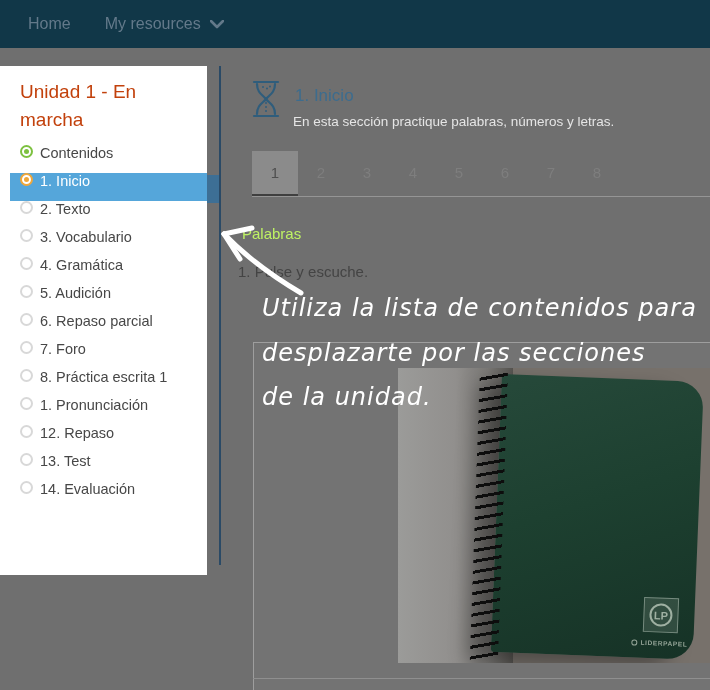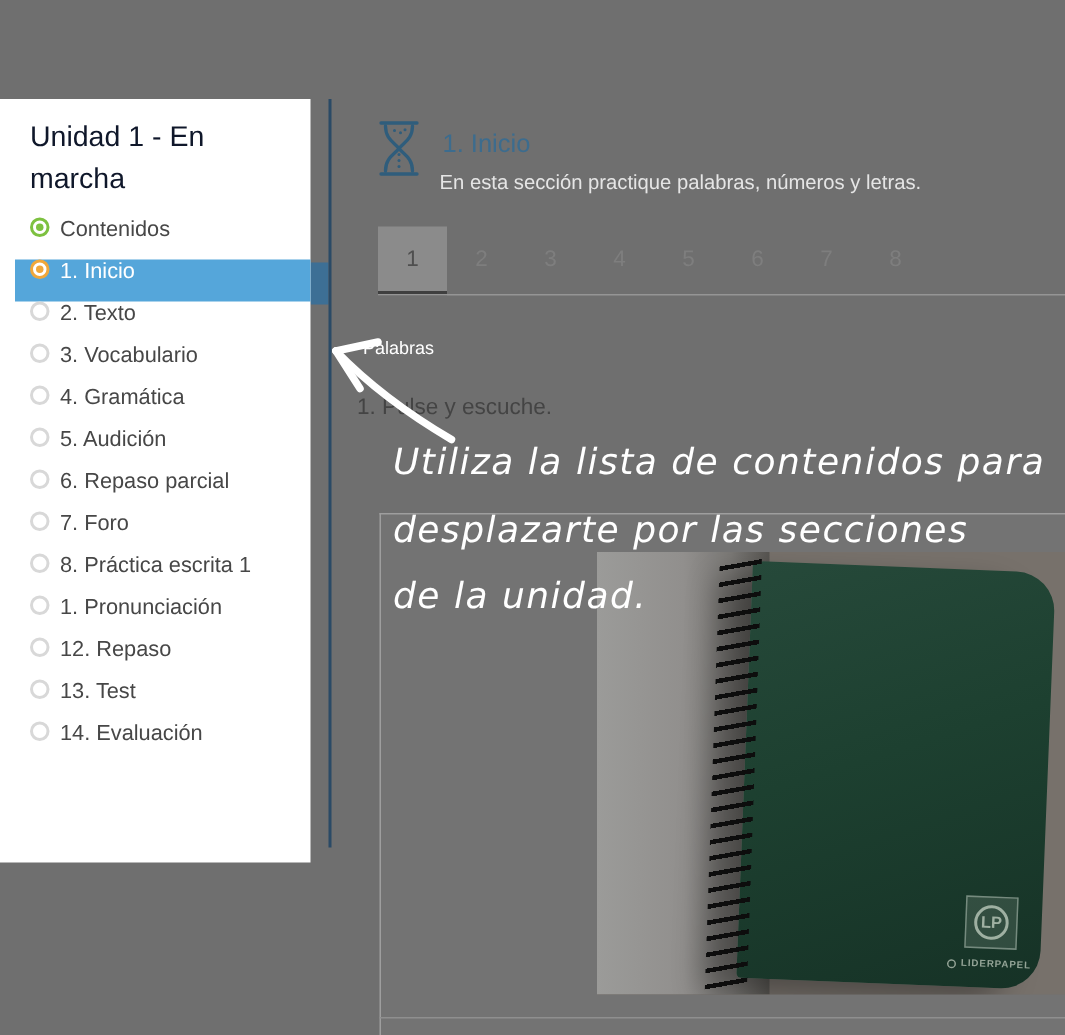--- a/index.html
+++ b/index.html
@@ -16,21 +16,21 @@
   .hourglass{flex:0 0 auto;}
   .section-title{color:#3c6c8e;font-size:17px;line-height:1.2;margin-top:6px;}
   .section-sub{position:absolute;left:293px;top:114px;color:#e5e5e5;font-size:13.5px;}
 
   .tabs{position:absolute;left:252px;top:151px;display:flex;}
   .tab{width:46px;height:43px;line-height:43px;text-align:center;font-size:15px;color:#7e7e7e;
        border-bottom:3px solid transparent;box-sizing:content-box;cursor:pointer;}
   .tab.active{background:#8b8b8b;color:#4f4f4f;border-bottom-color:#3f3f3f;}
   .tabs-rule{position:absolute;left:252px;top:196px;width:458px;height:1px;background:#959595;}
 
-  .group-heading{position:absolute;left:242px;top:225px;color:#ffffff;font-size:12px;}
+  .group-heading{position:absolute;left:242px;top:225px;color:#bef264;font-size:15px;}
   .instruction{position:absolute;left:238px;top:263px;color:#444444;font-size:15px;}
 
   .ex-box{position:absolute;left:253px;top:342px;width:457px;height:348px;background:#737373;
           border-left:1px solid #9e9e9e;border-top:1px solid #9e9e9e;}
   .ex-rule{position:absolute;left:253px;top:678px;width:457px;height:1px;background:#8f8f8f;}
 
   
   .photo{position:absolute;left:398px;top:368px;width:312px;height:295px;overflow:hidden;
          background:#77716b;z-index:2;cursor:pointer;}
   .photo-left{position:absolute;left:0;top:0;width:115px;height:295px;
@@ -46,21 +46,21 @@
          border:1px solid rgba(200,212,202,0.45);background:rgba(200,212,202,0.15);
          display:flex;align-items:center;justify-content:center;}
   .logo-circle{width:23px;height:23px;border:2px solid #9fb0a2;border-radius:50%;
          color:#9fb0a2;font-size:11px;font-weight:bold;display:flex;align-items:center;justify-content:center;box-sizing:border-box;}
   .brand-row{position:absolute;right:6px;bottom:12px;display:flex;align-items:center;gap:3px;}
   .brand-dot{width:6px;height:6px;border:1px solid #93a396;border-radius:50%;box-sizing:border-box;}
   .brand-text{color:#93a396;font-size:6.5px;letter-spacing:0.6px;font-weight:bold;}
 
   
   .sidebar{position:absolute;left:0;top:66px;width:207px;height:509px;background:#ffffff;z-index:5;}
-  .sb-title{position:absolute;left:20px;top:12px;width:175px;color:#0f172a;font-size:19px;line-height:1.45;}
+  .sb-title{position:absolute;left:20px;top:12px;width:175px;color:#c2410c;font-size:19px;line-height:1.45;}
   .sb-list{position:absolute;left:0;top:79px;right:0;margin:0;padding:0;list-style:none;}
   .sb-item{height:28px;display:flex;align-items:flex-start;padding-left:20px;color:#474747;font-size:14.5px;cursor:pointer;}
   .sb-item.active{background:#55a6da;color:#ffffff;margin-left:10px;padding-left:10px;}
   .radio{width:13px;height:13px;border-radius:50%;box-sizing:border-box;margin-right:7px;
          display:flex;align-items:center;justify-content:center;background:#fff;flex:0 0 auto;}
   .radio.green{border:2px solid #7dc140;}
   .radio.orange{border:2px solid #f0a73a;}
   .radio.empty{border:2px solid #d8d8d8;}
   .dot{width:5px;height:5px;border-radius:50%;}
   .radio.green .dot{background:#7dc140;}
@@ -75,20 +75,31 @@
   .tt1{left:262px;top:294px;}
   .tt2{left:262px;top:339px;}
   .tt3{left:262px;top:383px;}
   .tour-arrow{position:absolute;left:208px;top:212px;z-index:20;}
 </style>
 </head>
 <body>
 
 <div class="screen">
 
+  <div class="topnav">
+    <span class="navitem">
+      <span>Home</span>
+    </span>
+    <span class="navitem">
+      <span>My resources</span>
+      <svg width="14" height="9" viewBox="0 0 14 9">
+        <path d="M1 1 L7 7 L13 1" fill="none" stroke="#63798a" stroke-width="2.6" stroke-linecap="round" stroke-linejoin="round"></path>
+      </svg>
+    </span>
+  </div>
 
   <div class="section-head">
     <svg class="hourglass" width="32" height="38" viewBox="0 0 32 38">
       <g fill="none" stroke="#2f5d7c" stroke-width="2.2" stroke-linecap="round">
         <path d="M4 2 H28"></path>
           <path d="M4 36 H28"></path>
         <path d="M7 4 C7 13 13 15 16 19 C19 15 25 13 25 4"></path>
         <path d="M7 34 C7 25 13 23 16 19 C19 23 25 25 25 34"></path>
       </g>
       <g fill="#2f5d7c">

